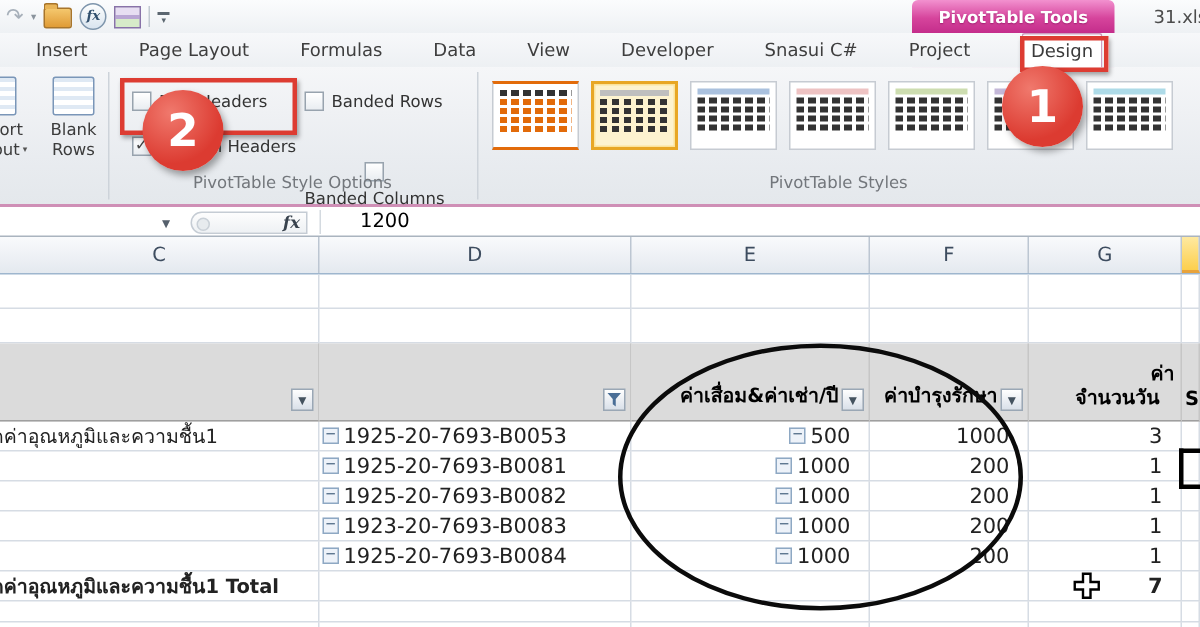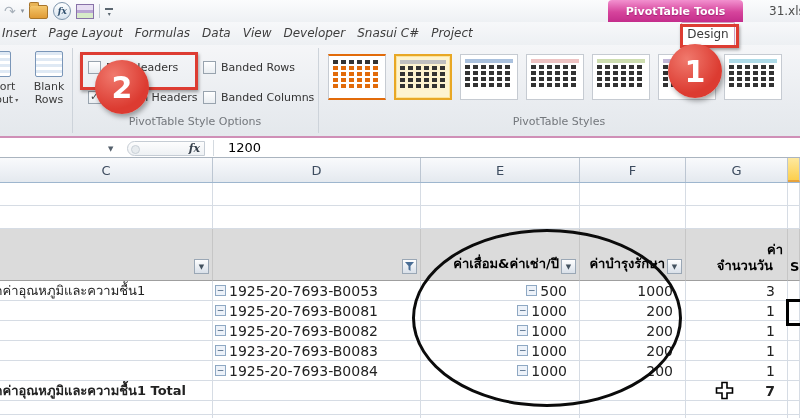--- a/index.html
+++ b/index.html
@@ -30,21 +30,21 @@
   
   .ctx-head{position:absolute;left:608px;top:0;width:135px;height:22px;border-radius:4px 4px 0 0;
             background:linear-gradient(#f291cf,#d6449c 55%,#c42d8b);display:flex;align-items:center;
             justify-content:center;color:#fff;font-size:11px;font-weight:bold;text-shadow:0 1px 1px rgba(120,0,80,.5);}
   .ctx-tabs-bg{position:absolute;left:608px;top:22px;width:135px;height:23px;
             background:linear-gradient(#fbe9f5,#f0cfe4);}
 
   
   .tabrow{position:absolute;left:0;top:22px;width:800px;height:23px;display:flex;align-items:flex-end;
           background:linear-gradient(#f7f8fa,#edf0f3);font-size:12px;color:#3e3e3e;}
-  .tab{padding:4px 10px 5px 2px;white-space:nowrap;font-style:italic;}
+  .tab{padding:4px 10px 5px 24px;white-space:nowrap;}
   .tab:first-child{margin-left:0px;}
   .tab-ctx{position:absolute;top:22px;height:23px;display:flex;align-items:center;justify-content:center;
            font-size:12px;color:#3a3a3a;box-sizing:border-box;}
   .tab-options{left:612px;width:64px;}
   .tab-design{left:681px;width:54px;background:#fff;border:1px solid #cf9ec0;border-bottom:none;
               border-radius:2px 2px 0 0;}
 
   
   .ribbon{position:absolute;left:0;top:45px;width:800px;height:93px;
           background:linear-gradient(#f5f6f8,#e9ecf0 65%,#e4e8ec);
@@ -86,21 +86,21 @@
   
   .fbar{position:absolute;left:0;top:138px;width:800px;height:20px;background:#fff;
         border-bottom:1px solid #aab4bf;box-sizing:border-box;}
   .nb-dd{position:absolute;left:108px;top:7px;font-size:7px;color:#55606c;}
   .fb-cap{position:absolute;left:127px;top:3px;width:76px;height:13px;border:1px solid #c5ccd4;
           border-radius:8px 0 0 8px;background:linear-gradient(#fdfdfd,#eef1f4);}
   .fb-dot{position:absolute;left:3px;top:3px;width:7px;height:7px;border-radius:50%;
           background:#e7ebee;border:1px solid #c9d0d7;}
   .fb-fx{position:absolute;right:4px;top:0px;font:italic bold 11px "DejaVu Serif",serif;color:#38424d;}
   .fb-sep{position:absolute;left:213px;top:2px;width:1px;height:16px;background:#d4dae0;}
-  .fb-val{position:absolute;left:228px;top:2px;font-size:13px;color:#000;}
+  .fb-val{position:absolute;left:240px;top:2px;font-size:13px;color:#000;}
 
   
   .sheet{position:absolute;left:0;top:158px;width:800px;height:260px;background:#fff;}
   .row{display:flex;}
   .c0{width:213px;} .c1{width:208px;} .c2{width:159px;} .c3{width:106px;} .c4{width:102px;} .c5{flex:1;}
   .cell{box-sizing:border-box;border-right:1px solid #d6dce4;border-bottom:1px solid #d6dce4;
         overflow:hidden;white-space:nowrap;}
   .colhead{height:24px;background:linear-gradient(#f9fafc,#e4e9ef);border-bottom:1px solid #9eb6ce;}
   .colhead .cell{display:flex;align-items:center;justify-content:center;
         font-size:13px;color:#3d4c5f;border-right:1px solid #bcc6d2;border-bottom:none;}
@@ -200,21 +200,21 @@
             <span class="mark">✓</span>
           </span>
         <span>Column Headers</span>
       </div>
       <div class="cbitem" style="left:131px;top:16px;">
         <span class="cb">
             <span class="mark"></span>
           </span>
         <span>Banded Rows</span>
       </div>
-      <div class="cbitem" style="left:131px;top:46px;">
+      <div class="cbitem" style="left:131px;top:63px;flex-direction:column;">
         <span class="cb">
             <span class="mark"></span>
           </span>
         <span>Banded Columns</span>
       </div>
       <div class="grp-label">PivotTable Style Options</div>
     </div>
     <div class="vsep" style="left:318px;"></div>
 
     <div class="grp3">

